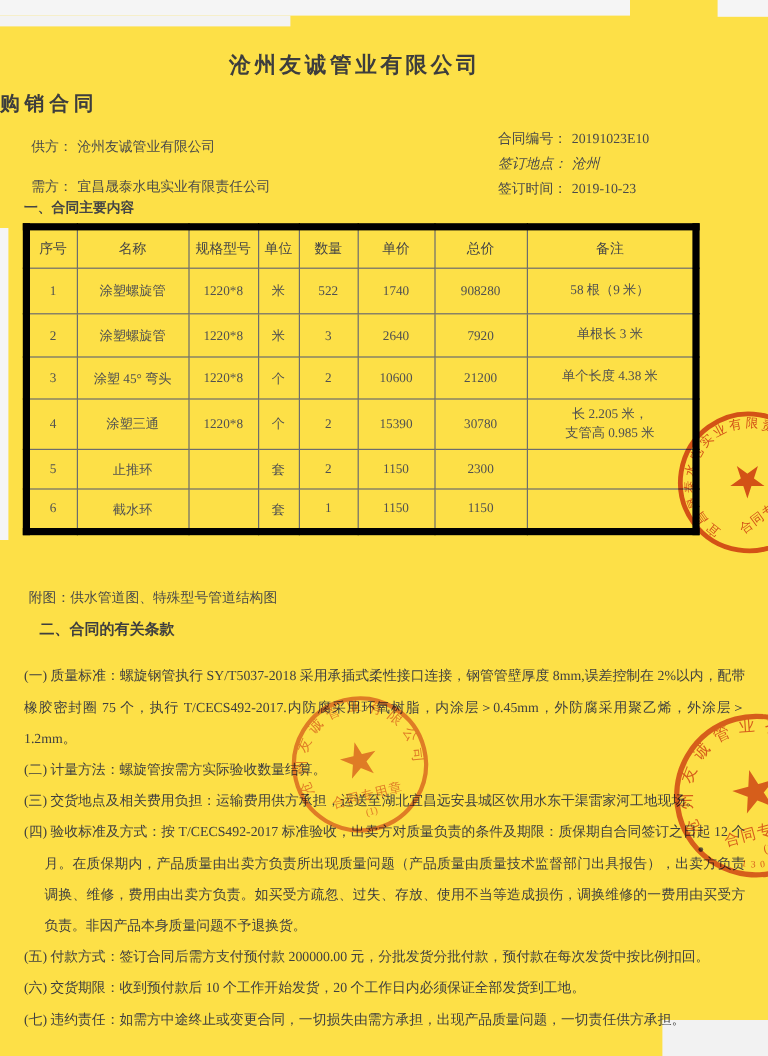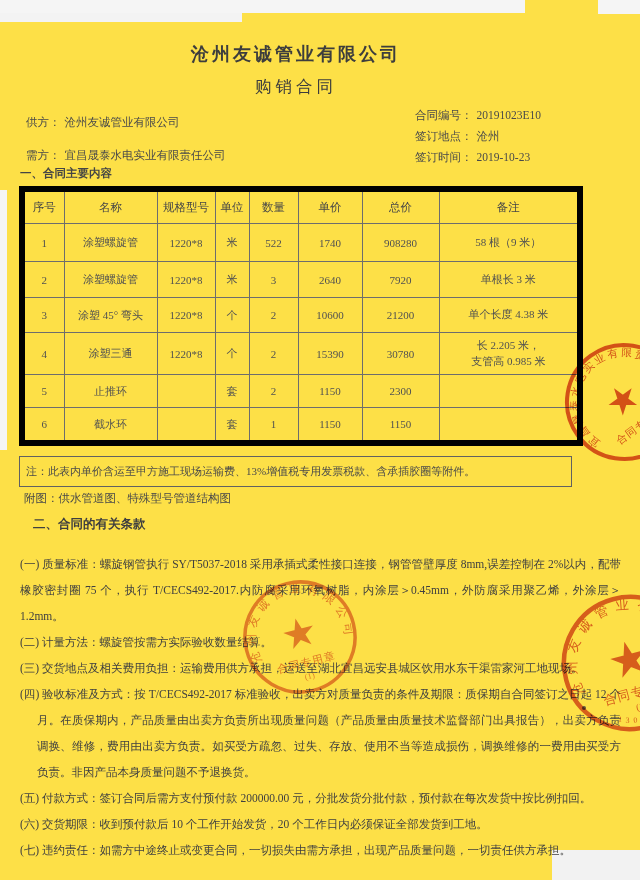--- a/index.html
+++ b/index.html
@@ -12,29 +12,29 @@
   .artifact{position:absolute;}
   .a-top1{left:0;top:0;width:525px;height:13px;background:#f5f5f5;}
   .a-top2{left:0;top:13px;width:242px;height:9px;background:#f3f3f3;}
   .a-top3{left:598px;top:0;width:42px;height:14px;background:#f5f5f5;}
   .a-left{left:0;top:190px;width:7px;height:260px;background:#f5f5f5;}
   .a-br{left:552px;top:850px;width:88px;height:30px;background:#f2f2f2;}
   .a-dot{left:582px;top:706px;width:4px;height:4px;border-radius:50%;background:#3a3a3a;opacity:.8;}
 
   .title{position:absolute;left:0;top:42px;width:592px;text-align:center;
     font-size:18px;font-weight:600;letter-spacing:3px;color:#3d3d3d;}
-  .subtitle{position:absolute;left:0;top:76px;width:592px;text-align:center;
-    font-size:16.5px;font-weight:400;letter-spacing:4px;color:#3d3d3d;}
+  .subtitle{position:absolute;left:0;top:76px;width:592px;text-align:left;
+    font-size:16.5px;font-weight:700;letter-spacing:4px;color:#3d3d3d;}
 
   .fieldline{position:absolute;font-size:11.5px;color:#4a4a4a;white-space:nowrap;}
   .fieldline .lab{margin-right:4px;}
   .f-supplier{left:26px;top:115px;}
   .f-buyer{left:26px;top:148px;}
   .f-cno{left:415px;top:108px;}
-  .f-place{left:415px;top:129px;}
+  .f-place{left:415px;top:129px;font-style:italic;}
   .f-date{left:415px;top:150px;}
 
   .sec1-head{position:absolute;left:20px;top:166px;font-size:11.5px;font-weight:700;color:#454545;}
   .sec2-head{position:absolute;left:20px;top:516px;font-size:12.5px;font-weight:700;color:#3f3f3f;margin-left:13px;}
   .attach-line{position:absolute;left:24px;top:491px;font-size:11.5px;color:#494949;}
 
   table.items{
     position:absolute;left:19px;top:186px;width:558px;
     border-collapse:collapse;table-layout:fixed;
     border:6px solid #000000;
@@ -187,21 +187,20 @@
           <td class="c2"></td>
           <td class="c3">套</td>
           <td class="c4">1</td>
           <td class="c5">1150</td>
           <td class="c6">1150</td>
           <td class="c7"></td>
         </tr>
       </tbody>
   </table>
 
-  <div class="note-box">注：此表内单价含运至甲方施工现场运输费、13%增值税专用发票税款、含承插胶圈等附件。</div>
   <div class="attach-line">附图：供水管道图、特殊型号管道结构图</div>
 
   <div class="sec2-head">二、合同的有关条款</div>
   <div class="clauses">
       <p class="clause">(一) 质量标准：螺旋钢管执行 SY/T5037-2018 采用承插式柔性接口连接，钢管管壁厚度 8mm,误差控制在 2%以内，配带橡胶密封圈 75 个，执行 T/CECS492-2017.内防腐采用环氧树脂，内涂层＞0.45mm，外防腐采用聚乙烯，外涂层＞1.2mm。</p>
       <p class="clause">(二) 计量方法：螺旋管按需方实际验收数量结算。</p>
       <p class="clause">(三) 交货地点及相关费用负担：运输费用供方承担，运送至湖北宜昌远安县城区饮用水东干渠雷家河工地现场。</p>
       <p class="clause hang">(四) 验收标准及方式：按 T/CECS492-2017 标准验收，出卖方对质量负责的条件及期限：质保期自合同签订之日起 12 个月。在质保期内，产品质量由出卖方负责所出现质量问题（产品质量由质量技术监督部门出具报告），出卖方负责调换、维修，费用由出卖方负责。如买受方疏忽、过失、存放、使用不当等造成损伤，调换维修的一费用由买受方负责。非因产品本身质量问题不予退换货。</p>
       <p class="clause">(五) 付款方式：签订合同后需方支付预付款 200000.00 元，分批发货分批付款，预付款在每次发货中按比例扣回。</p>
       <p class="clause">(六) 交货期限：收到预付款后 10 个工作开始发货，20 个工作日内必须保证全部发货到工地。</p>

